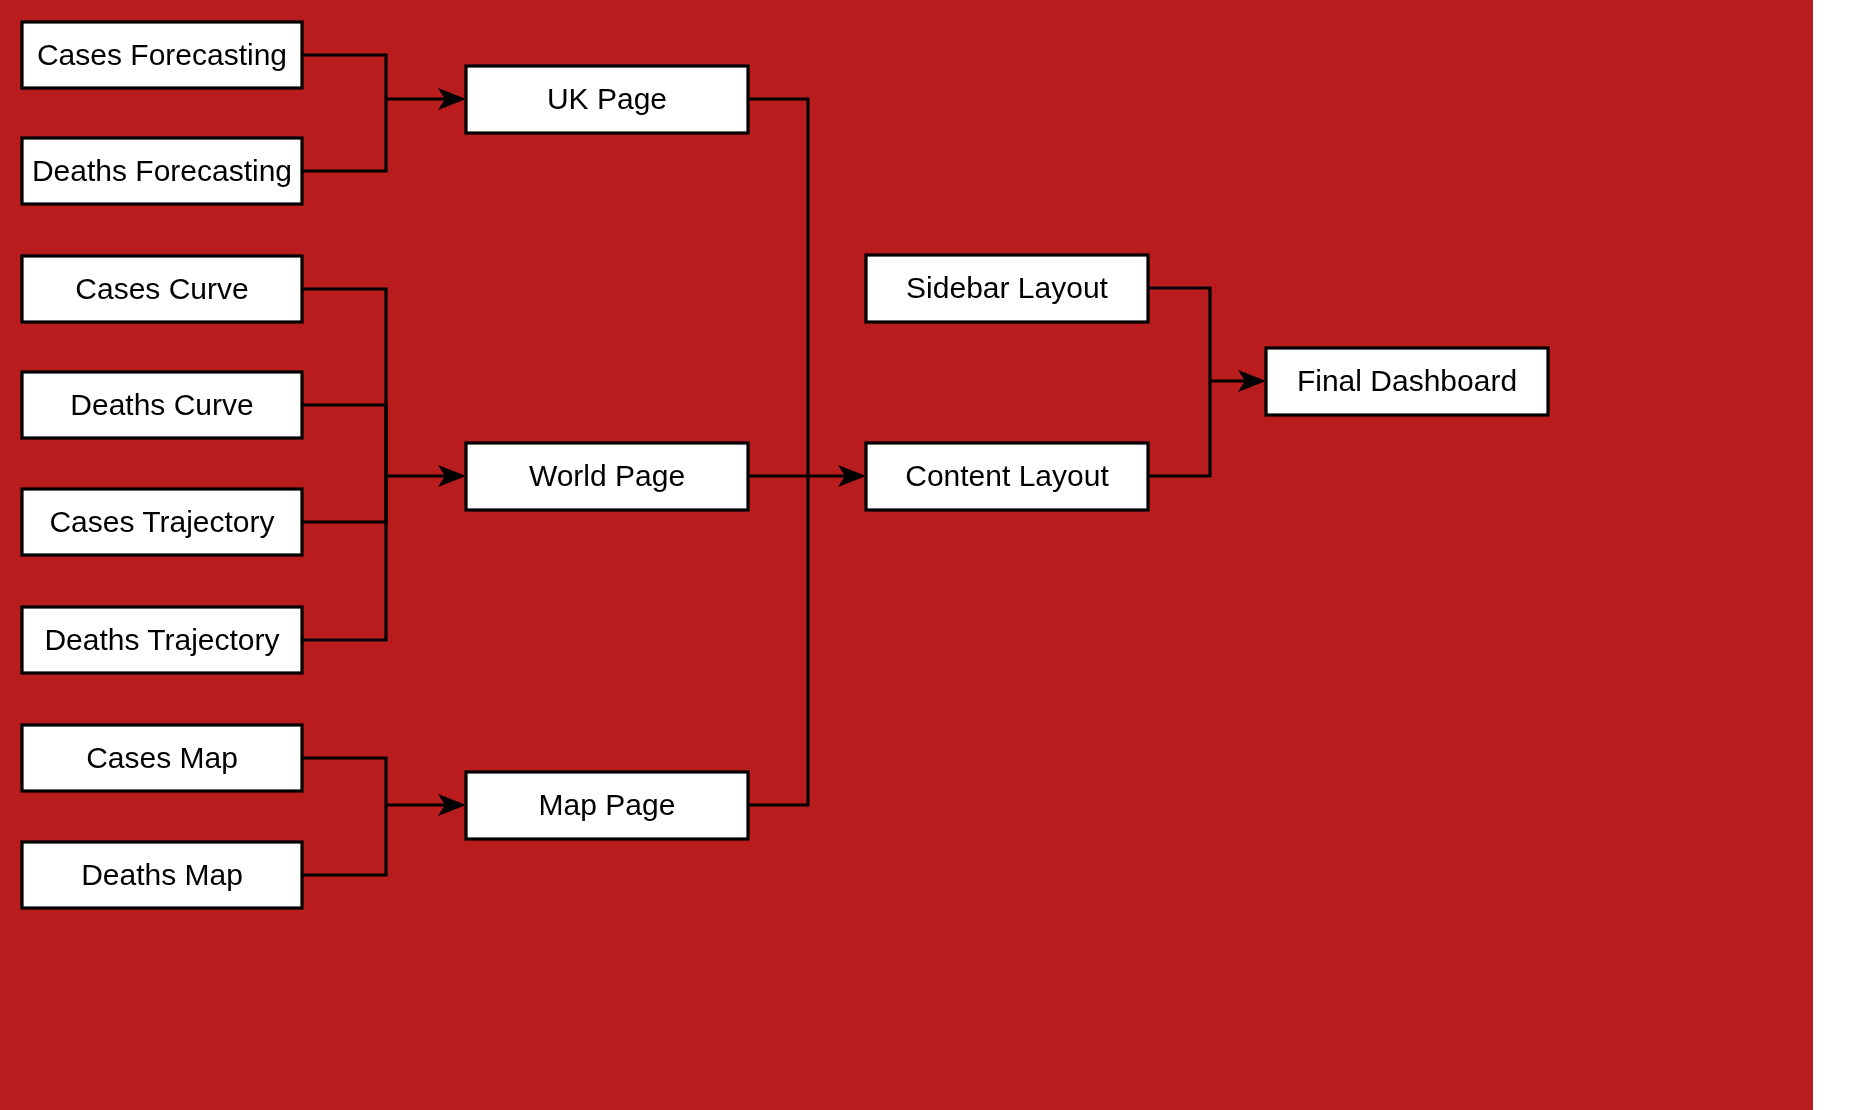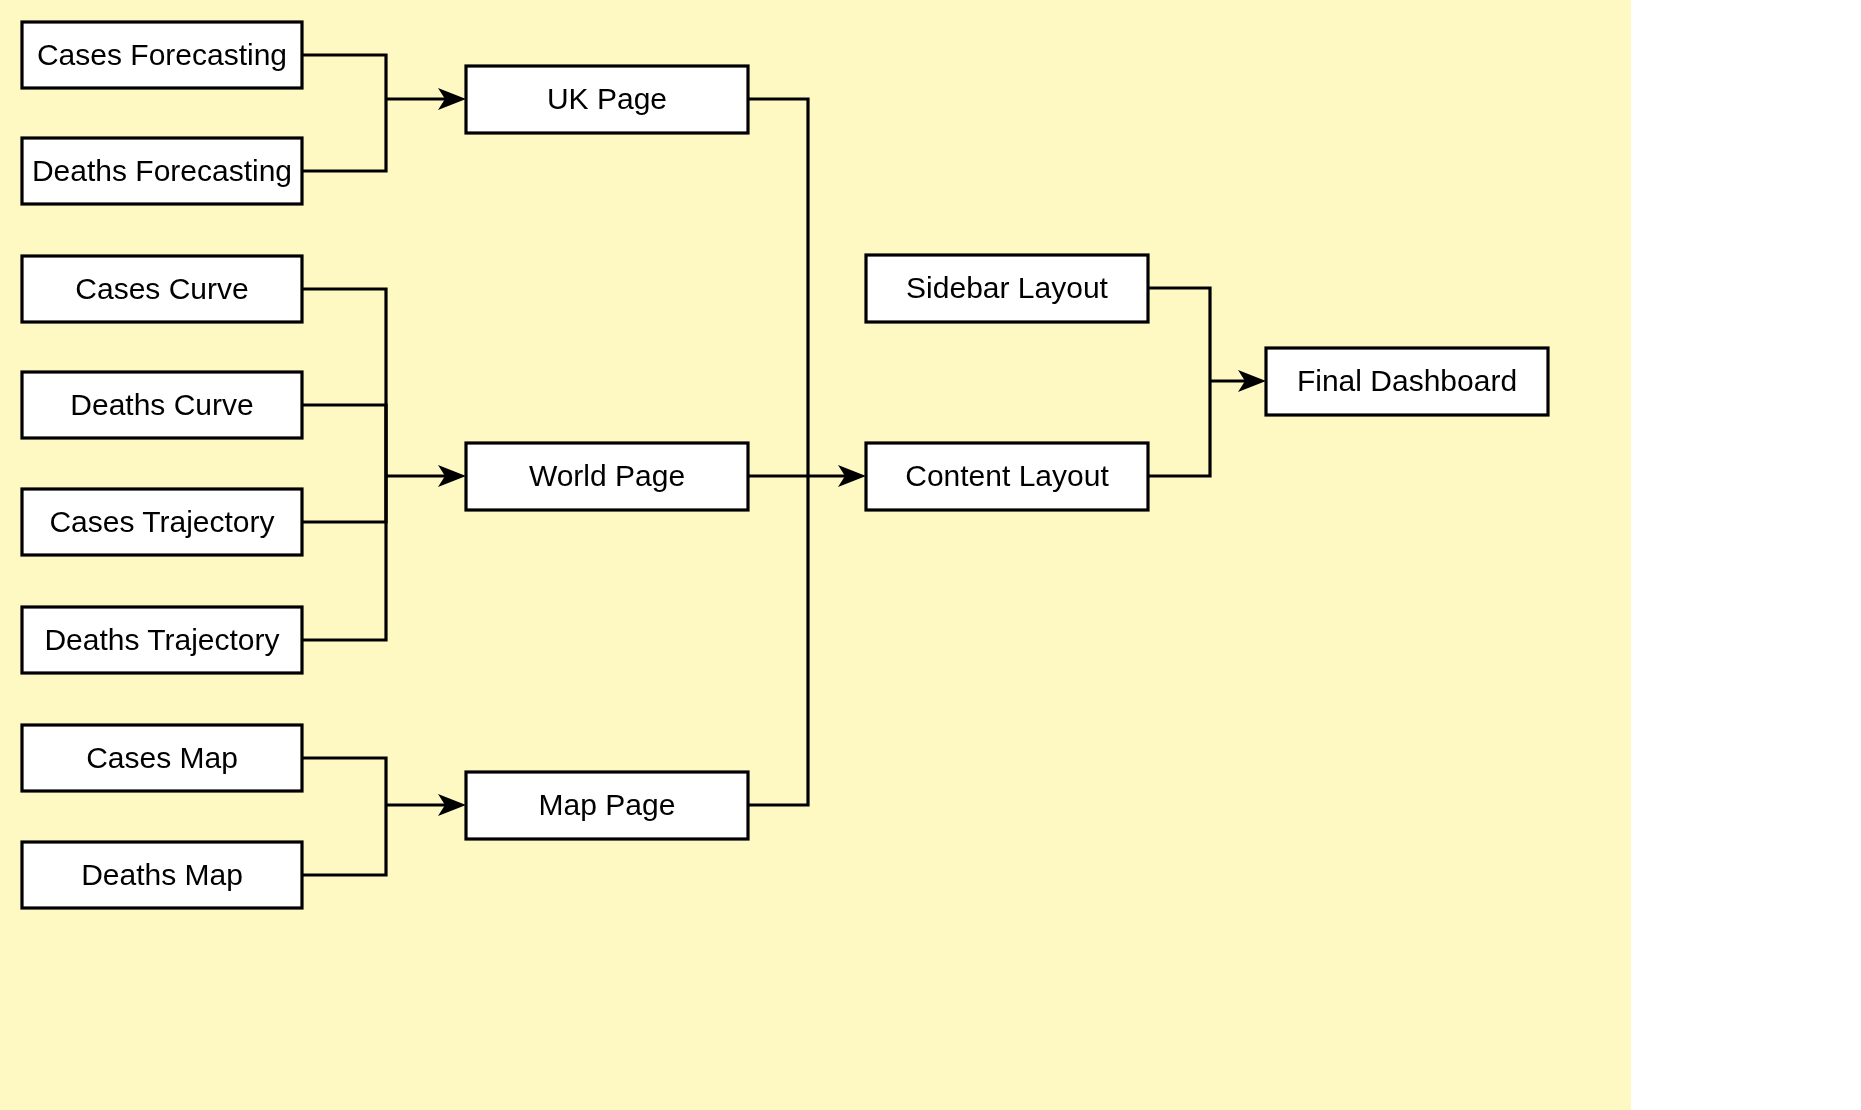--- a/index.html
+++ b/index.html
@@ -5,23 +5,23 @@
   html, body {
     margin: 0;
     padding: 0;
     background: #ffffff;
   }
   body {
     font-family: "Liberation Sans", sans-serif;
   }
   #canvas {
     position: relative;
-    width: 1631px;
+    width: 1813px;
     height: 1110px;
-    background: #fef9c3;
+    background: #b91c1c;
     overflow: hidden;
   }
   #flow-svg {
     position: absolute;
     top: 0;
     left: 0;
     width: 1861px;
     height: 1110px;
     display: block;
   }

